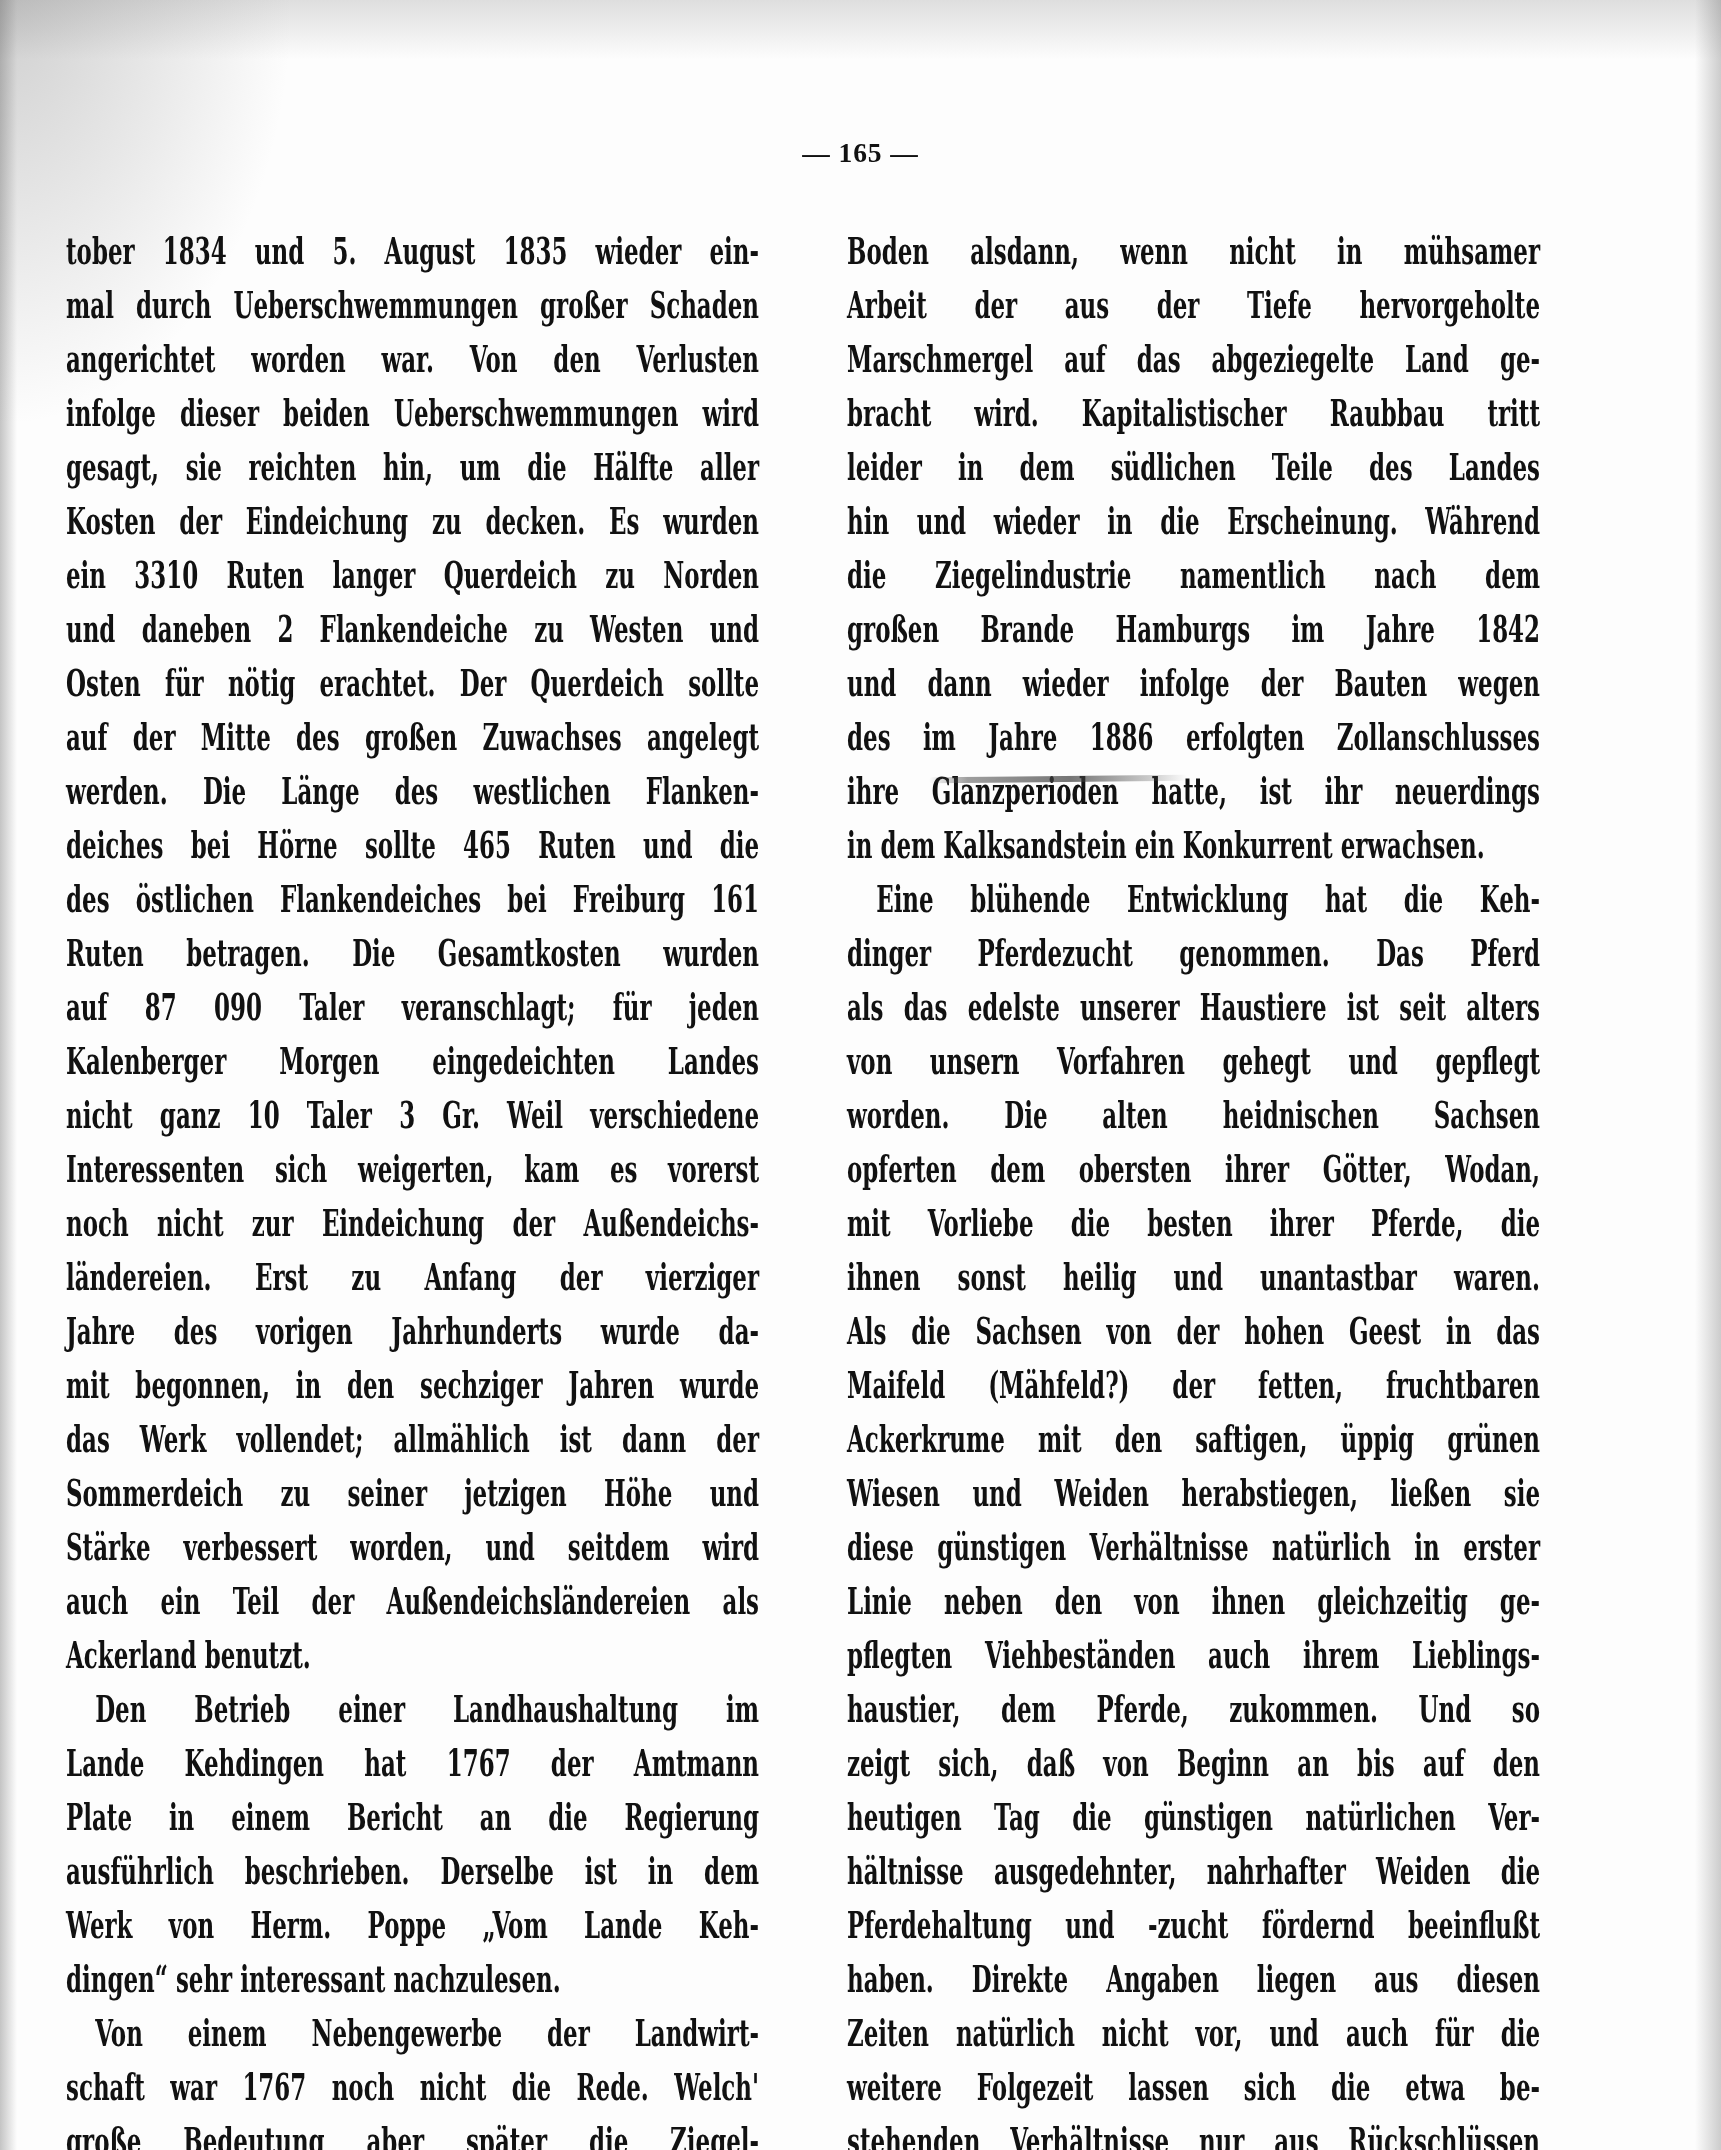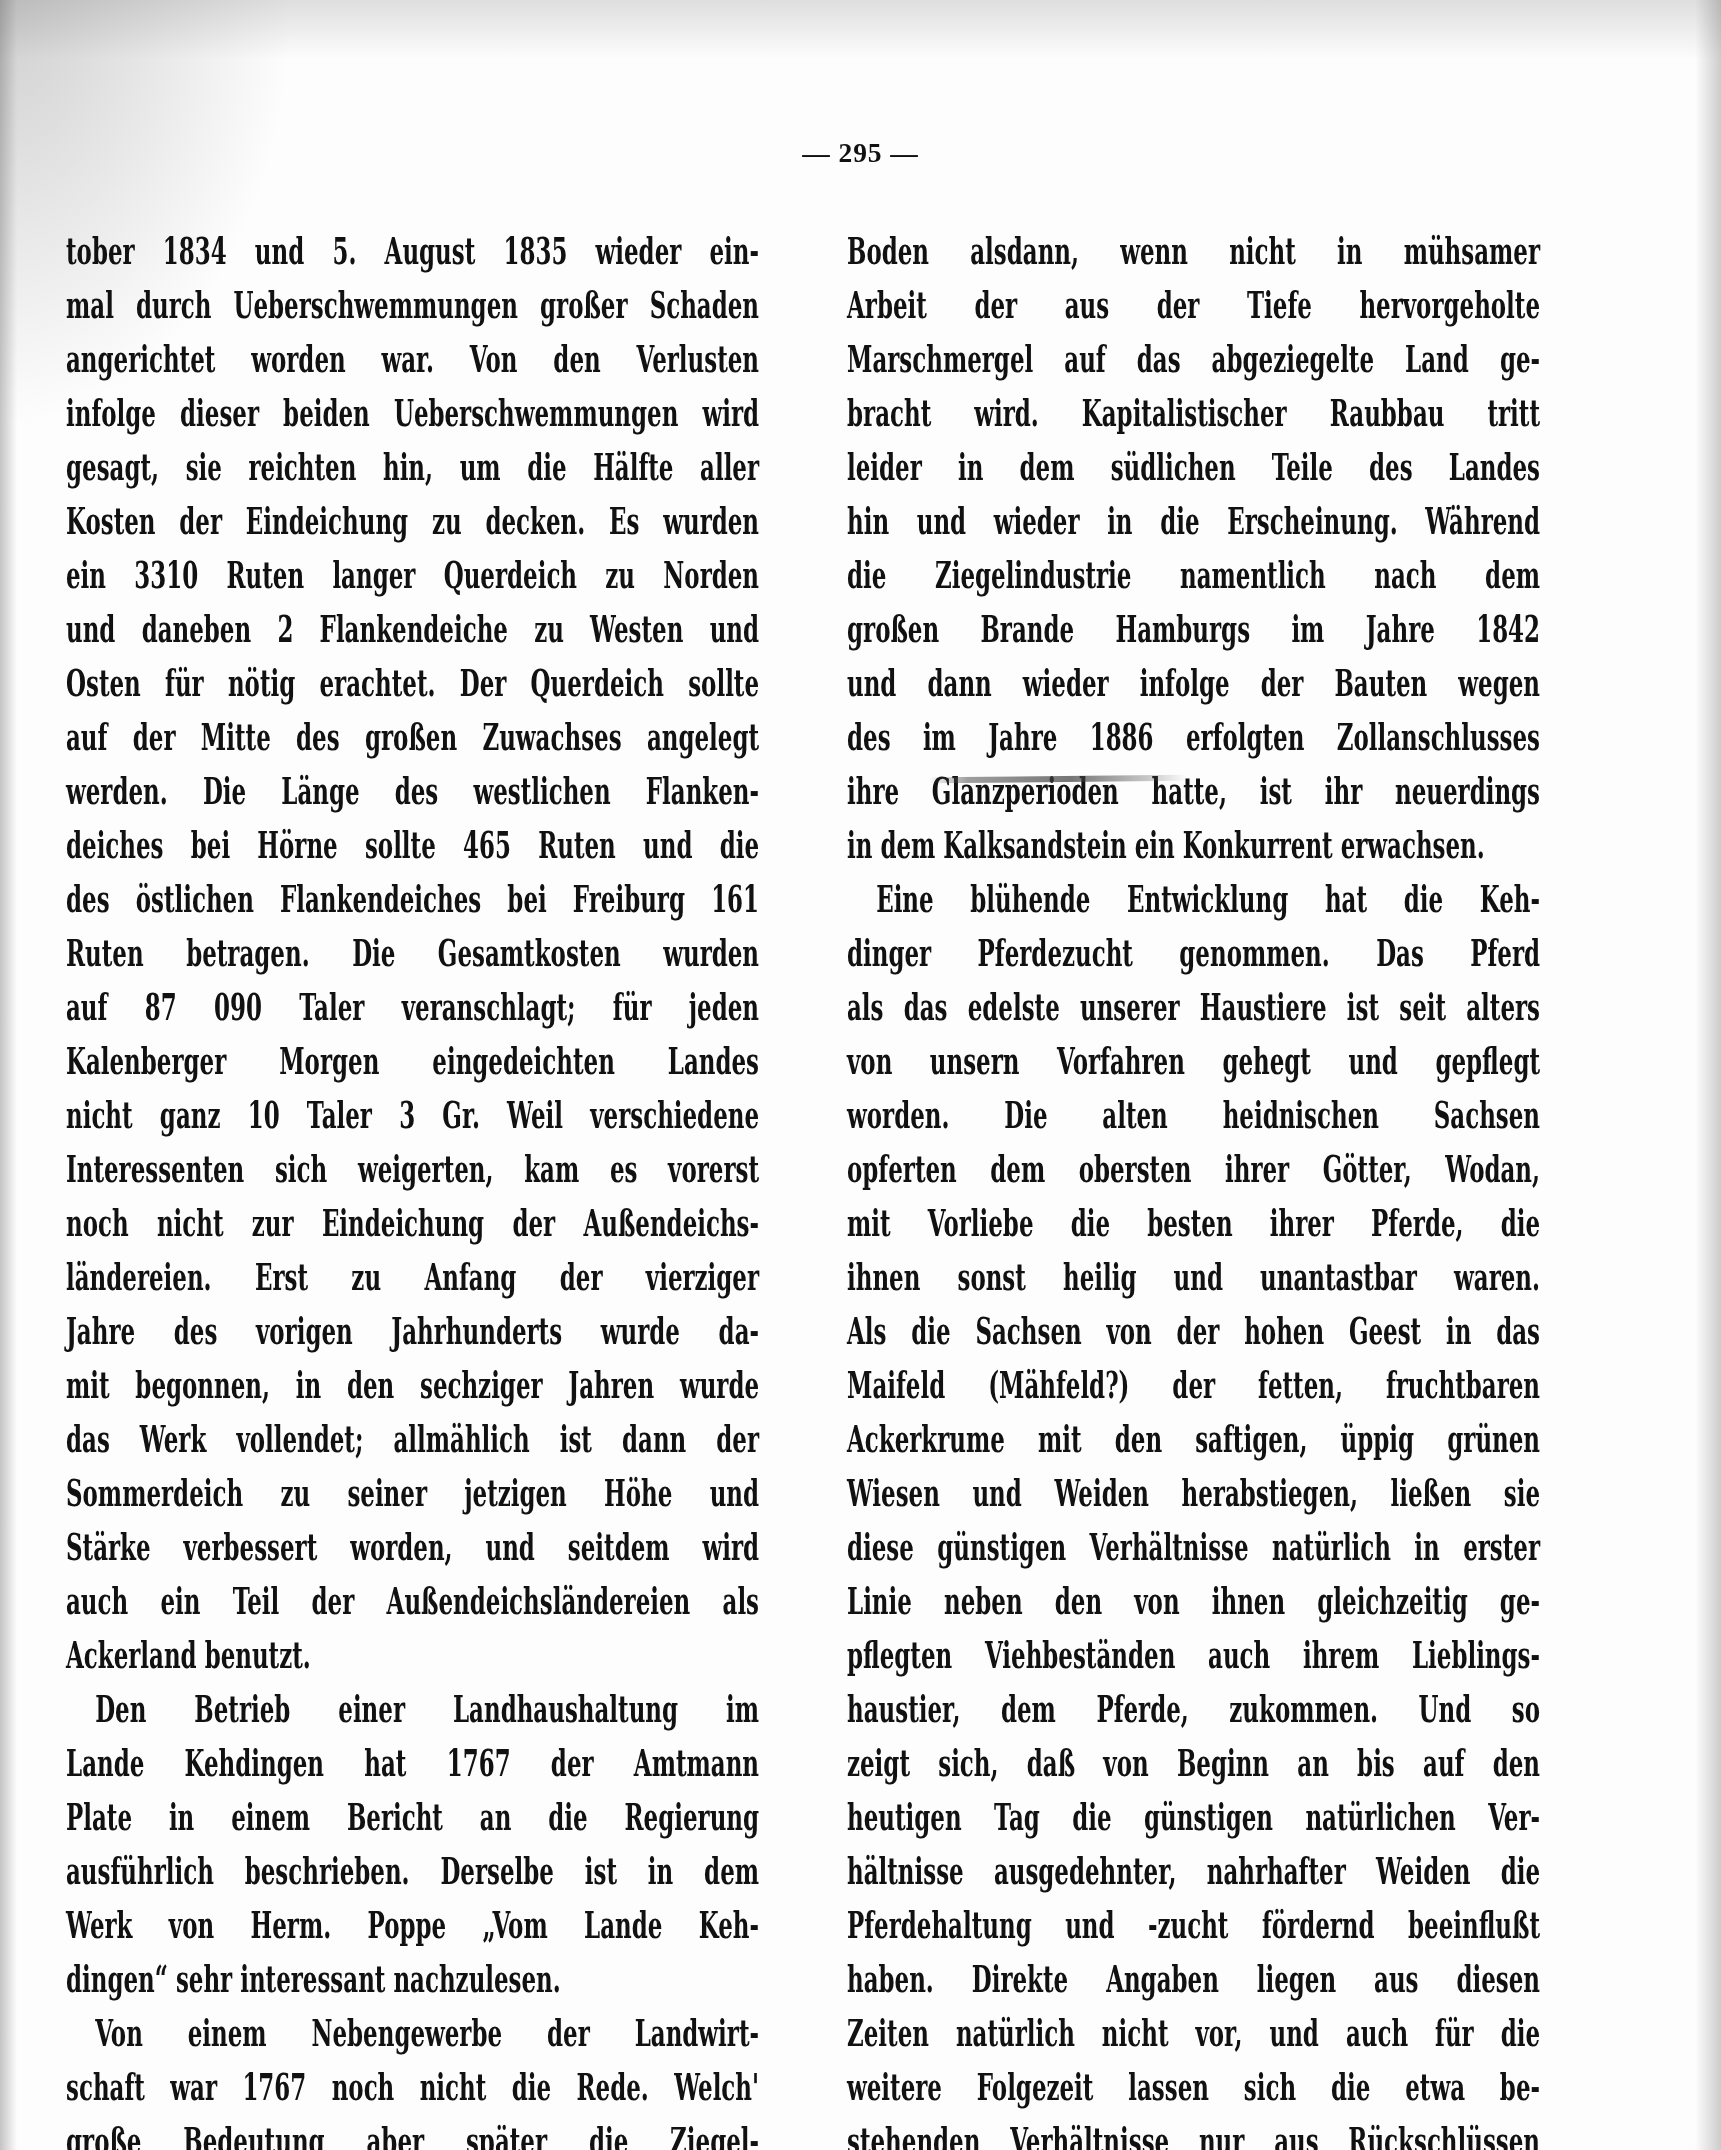--- a/index.html
+++ b/index.html
@@ -51,21 +51,21 @@
     position: absolute; left: 929px; top: 776px; width: 258px; height: 6px;
     background: linear-gradient(to right, rgba(80,80,80,0) 0%, rgba(80,80,80,0.55) 15%, rgba(60,60,60,0.7) 55%, rgba(80,80,80,0.3) 85%, rgba(80,80,80,0) 100%);
     border-radius: 3px;
     transform: rotate(-0.6deg);
   }
 </style>
 </head>
 <body>
 
 <div class="page">
-  <div class="page-number">— 295 —</div>
+  <div class="page-number">— 165 —</div>
 
   <div class="column col-left" id="col-left">
       <div class="line">tober 1834 und 5. August 1835 wieder ein-</div>
       <div class="line">mal durch Ueberschwemmungen großer Schaden</div>
       <div class="line">angerichtet worden war. Von den Verlusten</div>
       <div class="line">infolge dieser beiden Ueberschwemmungen wird</div>
       <div class="line">gesagt, sie reichten hin, um die Hälfte aller</div>
       <div class="line">Kosten der Eindeichung zu decken. Es wurden</div>
       <div class="line">ein 3310 Ruten langer Querdeich zu Norden</div>
       <div class="line">und daneben 2 Flankendeiche zu Westen und</div>

